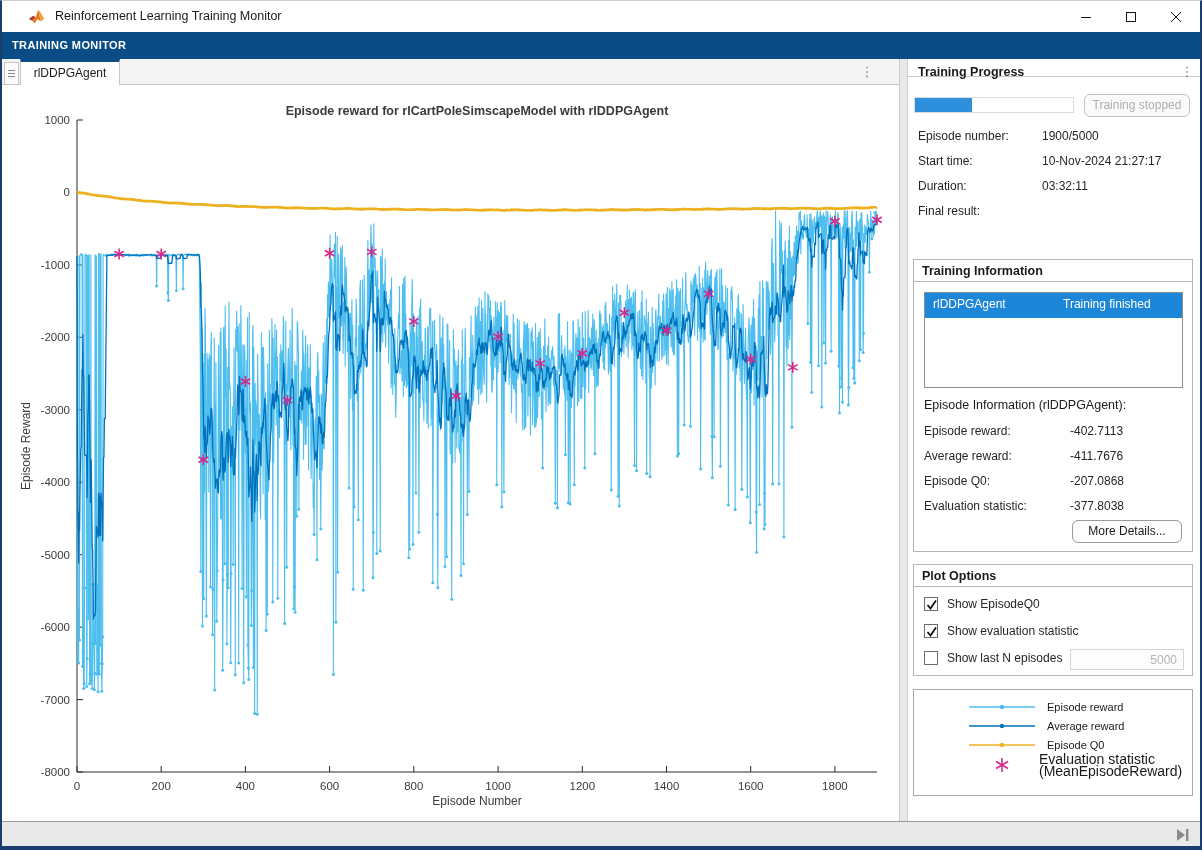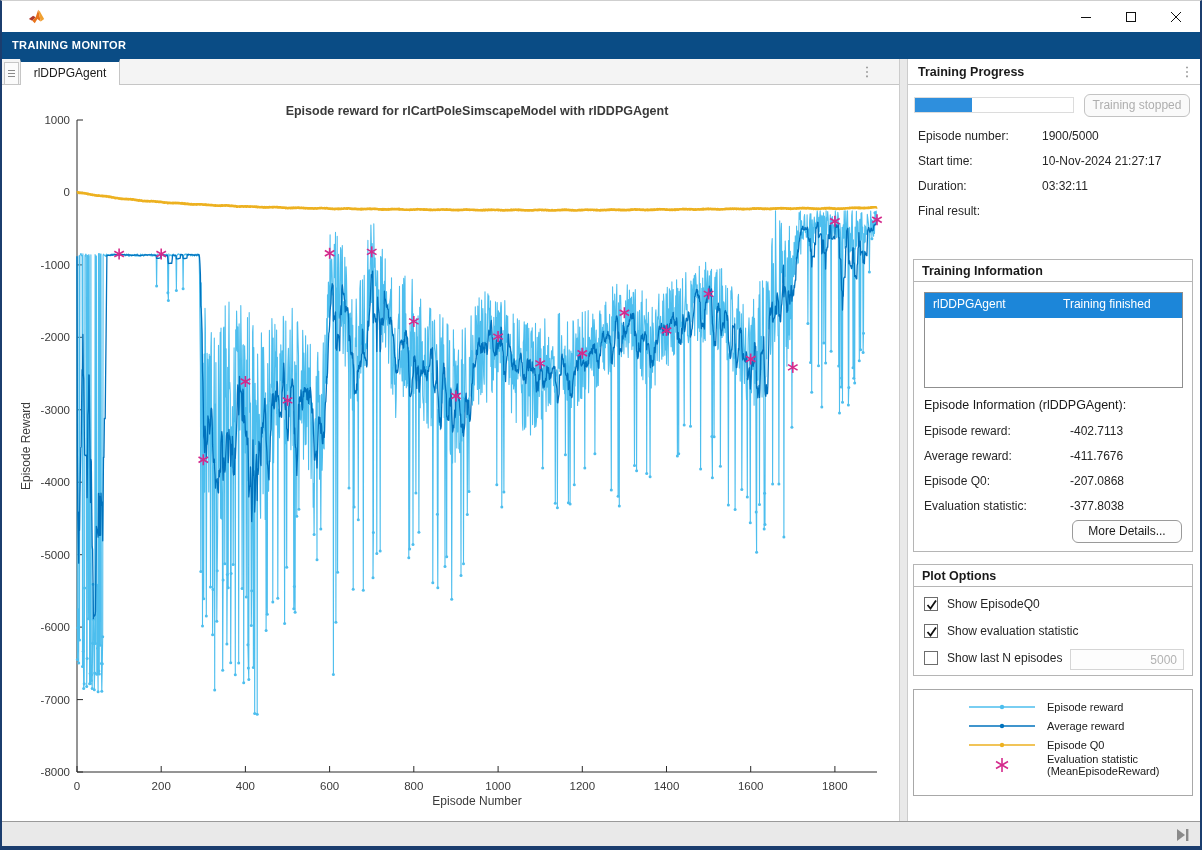--- a/index.html
+++ b/index.html
@@ -25,21 +25,21 @@
   .tab-active { position:absolute; left:18px; top:0; width:100px; height:26px; background:#fff; border-top:3px solid #0a4c85;
                 border-left:1px solid #c6c6c6; border-right:1px solid #c6c6c6; text-align:center; font-size:12px; color:#1a1a1a; line-height:22px; }
   .tab-dots { position:absolute; right:22px; top:2px; width:20px; height:22px; color:#7c7c7c; font-size:13px; text-align:center; line-height:22px; }
 
   
   .figure-area { position:absolute; left:2px; top:84px; width:895px; height:736px; background:#fff; }
 
   
   .vdivider { position:absolute; left:897px; top:58px; width:9px; height:763px; background:#e9e9e9; border-left:1px solid #cccccc; border-right:1px solid #cccccc; }
   .right-panel { position:absolute; left:906px; top:58px; width:294px; height:762px; background:#fff; font-size:12px; color:#262626; }
-  .rp-header { position:absolute; left:0; top:0; right:0; height:26px; border-bottom:1px solid #c9c9c9; }
+  .rp-header { position:absolute; left:0; top:0; right:0; height:18px; border-bottom:1px solid #c9c9c9; }
   .rp-header .t { position:absolute; left:10px; top:0; line-height:26px; font-size:12.5px; font-weight:bold; color:#1a1a1a; }
   .panel-dots { position:absolute; right:6px; top:2px; width:18px; height:22px; color:#7c7c7c; font-size:13px; text-align:center; line-height:22px; }
 
   .progressbar { position:absolute; left:6px; top:38px; width:160px; height:16px; background:#fff; border:1px solid #dcdcdc; }
   .progressbar .fill { height:100%; background:#2e8fdd; }
   .stop-btn { position:absolute; right:12px; top:35px; width:106px; height:23px; border:1px solid #c3c3c3; border-radius:6px;
               background:#fafafa; color:#aeaeae; font-size:12px; text-align:center; line-height:21px; }
 
   .fieldrow { position:absolute; left:10px; }
   .fieldrow .lab { display:inline-block; color:#262626; }
@@ -67,39 +67,40 @@
 
   .chk-row { position:absolute; left:10px; display:flex; }
   .chk { width:14px; height:14px; border:1px solid #6d6d6d; background:#fff; margin-right:9px; position:relative; }
   .chk svg { position:absolute; left:0px; top:0px; }
   .nval-input { position:absolute; right:8px; top:84px; width:114px; height:21px; border:1px solid #d5d5d5; background:#fdfdfd;
                 color:#b2b2b2; font-size:12px; text-align:right; padding-right:6px; font-family:"Liberation Sans",sans-serif; }
 
   .legendbox { position:absolute; left:5px; top:630px; width:280px; height:107px; border:1px solid #a8a8a8; background:#fff; }
   .leg-entry { position:absolute; left:55px; height:14px; display:flex; align-items:center; }
   .leg-label { font-size:11px; color:#1a1a1a; margin-left:12px; white-space:nowrap; }
-  .leg-label2 { font-size:11px; color:#1a1a1a; line-height:12.5px; margin-left:12px; }
+  .leg-label2 { font-size:14px; color:#1a1a1a; line-height:12.5px; margin-left:4px; }
 
   
   .bottom-strip { position:absolute; left:0; top:820px; right:0; height:26px; background:#e9e9e9; border-top:1px solid #9a9a9a; }
   .collapse-btn { position:absolute; right:8px; top:5px; width:18px; height:16px; }
 
   text { font-family:"Liberation Sans",sans-serif; }
 </style>
 </head>
 <body>
 
 <div class="window">
 
   <div class="titlebar">
     <svg class="logo" viewBox="0 0 20 20">
       <polygon points="1,13 6,9 9,11 5,15" fill="#b03a2e"></polygon>
       <polygon points="5,15 9,11 12,2 15,16 11,13 8,18" fill="#e8731a"></polygon>
       <polygon points="12,2 15,16 19,13 14,4" fill="#f0a030"></polygon>
     </svg>
+    <span class="title">Reinforcement Learning Training Monitor</span>
     <div class="win-btns">
       <div class="win-btn">
         <svg width="12" height="12" viewBox="0 0 12 12">
             <line x1="1" y1="6.5" x2="11" y2="6.5" stroke="#111" stroke-width="1"></line>
           </svg>
       </div>
       <div class="win-btn">
         <svg width="12" height="12" viewBox="0 0 12 12">
             <rect x="1.5" y="1.5" width="9" height="9" fill="none" stroke="#111" stroke-width="1"></rect>
           </svg>

